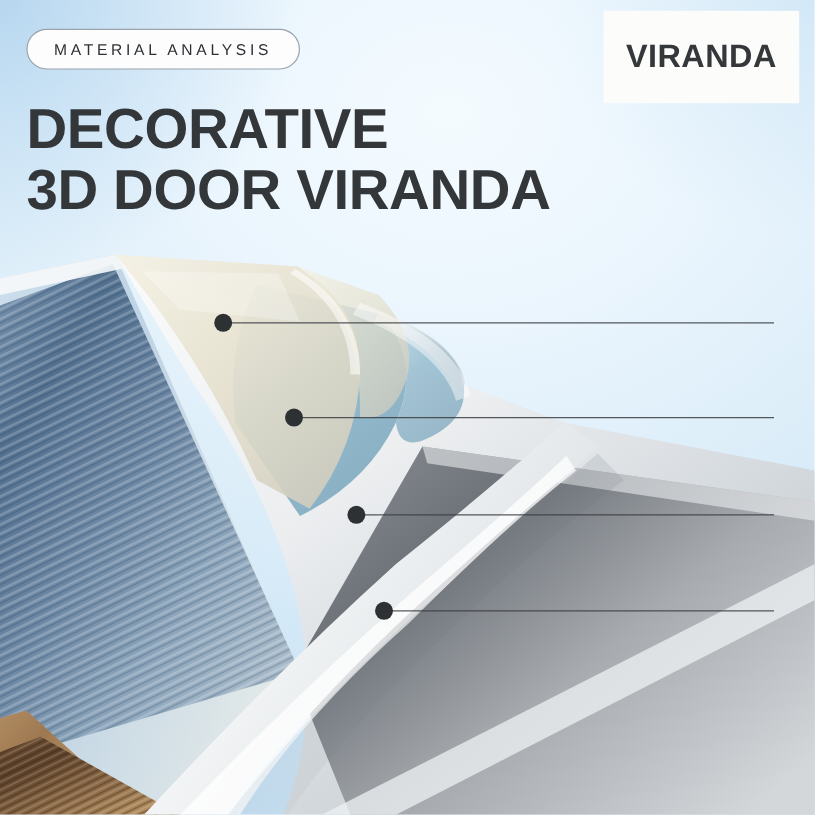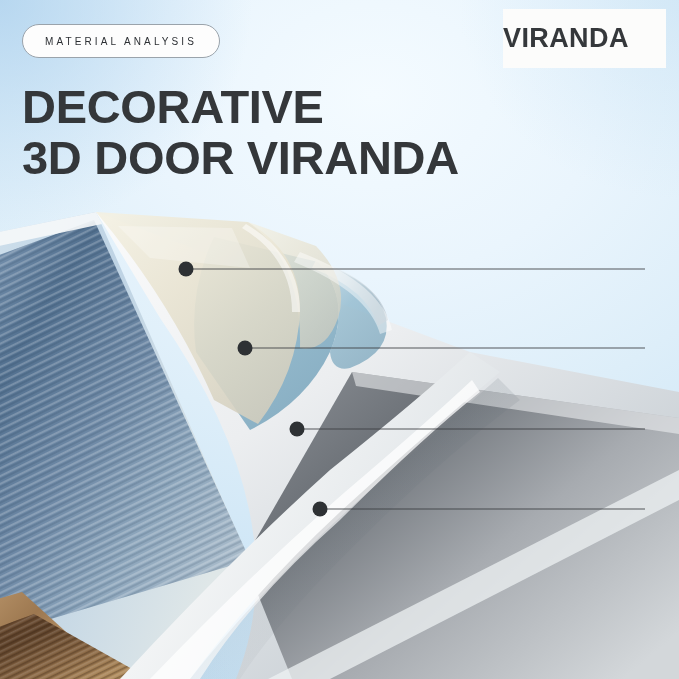--- a/index.html
+++ b/index.html
@@ -37,21 +37,21 @@
     left: 22px; top: 24px;
     height: 34px;
     padding: 0 22px;
     display: flex; align-items: center;
     background: #fdfdfd;
     border: 1.4px solid #9aa3ab;
     border-radius: 999px;
     z-index: 6;
   }
   .badge-text {
-    font-size: 10px;
+    font-size: 13px;
     letter-spacing: 3.1px;
     color: #2c2f33;
     font-weight: 400;
     white-space: nowrap;
   }
 
   .headline {
     position: absolute;
     left: 22px; top: 51px;
     z-index: 6;
@@ -60,23 +60,23 @@
     font-size: 47px;
     line-height: 1.08;
     letter-spacing: -0.3px;
     white-space: nowrap;
   }
   .headline .l2 { display: block; }
 
   .brand-box {
     position: absolute;
     right: 13px; top: 9px;
-    width: 163px; height: 59px;
+    width: 163px; height: 77px;
     background: #fcfcfb;
-    display: flex; align-items: center; justify-content: flex-start;
+    display: flex; align-items: center; justify-content: center;
     z-index: 6;
   }
   .brand-text {
     font-size: 27px;
     font-weight: 700;
     color: #35383b;
     letter-spacing: 0.4px;
   }
 
   

